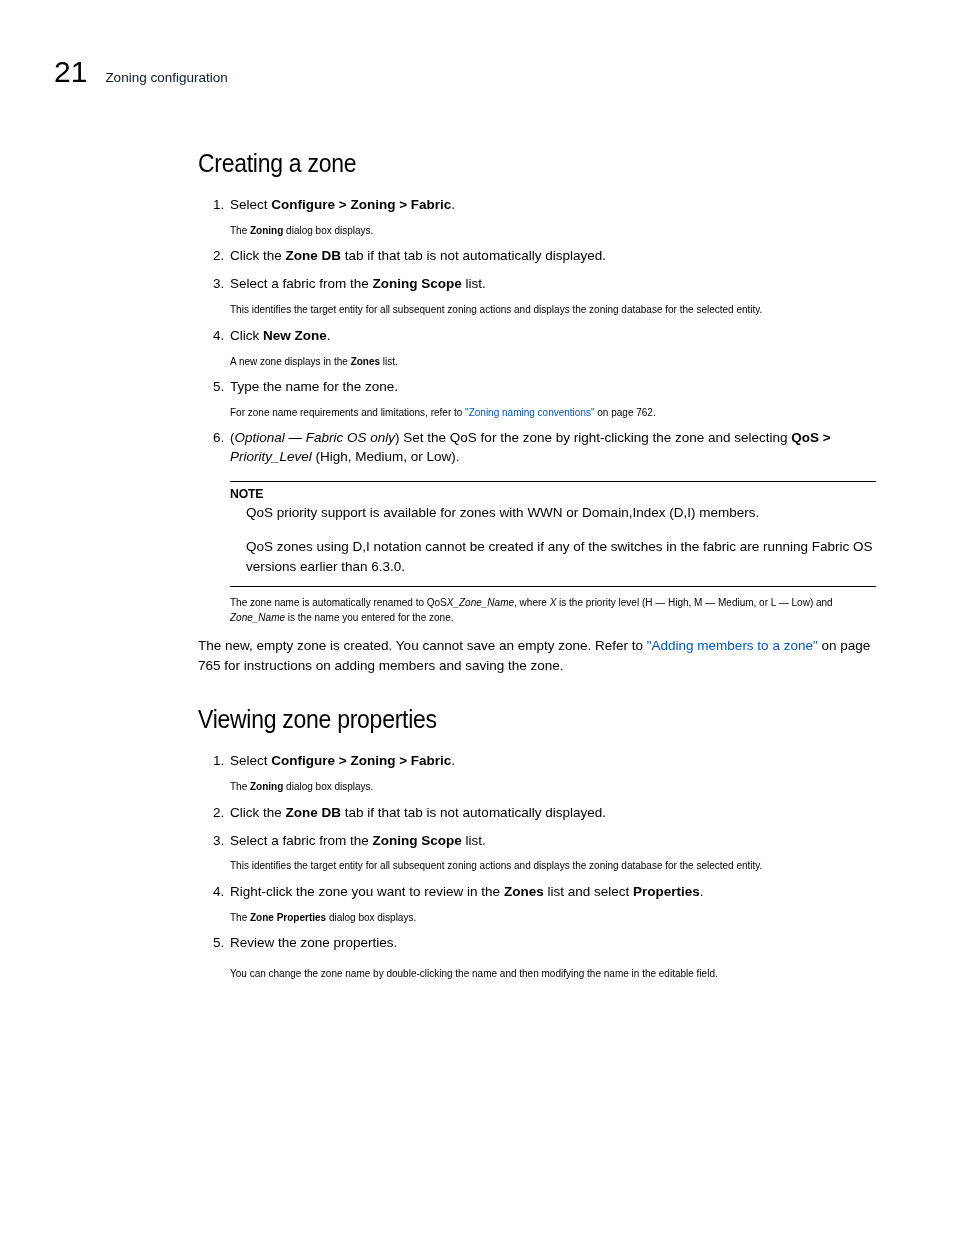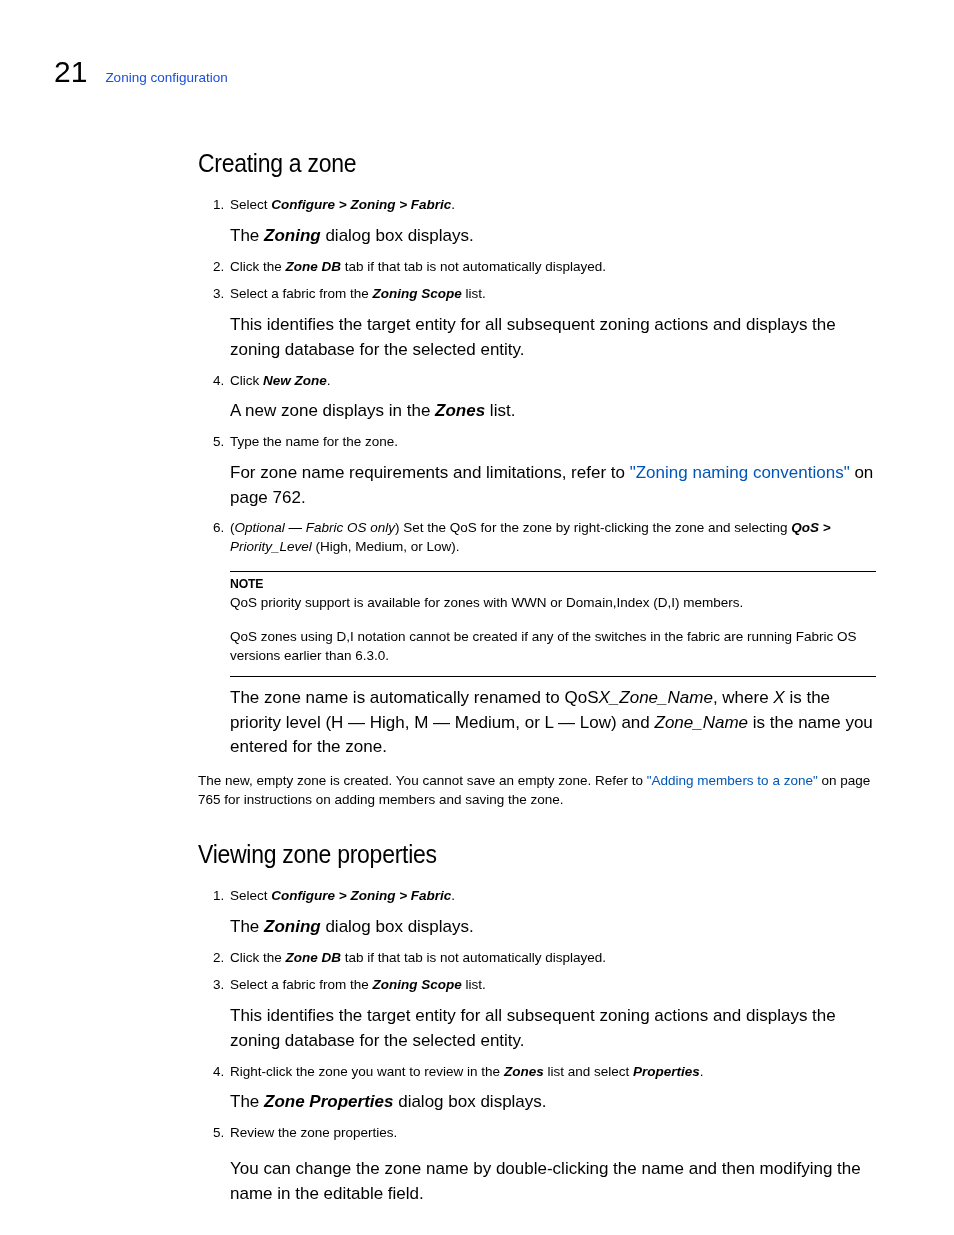--- a/index.html
+++ b/index.html
@@ -20,21 +20,21 @@
     margin-bottom: 60px;
   }
   .chapter-num {
     font-size: 30px;
     font-weight: 400;
     letter-spacing: 0px;
     margin-right: 18px;
   }
   .chapter-breadcrumb {
     font-size: 13.5px;
-    color: #1d4ed8;
+    color: #0f172a;
   }
   .content {
     margin-left: 144px;
   }
   h2.section-title {
     font-family: Arial, Helvetica, sans-serif;
     font-weight: 400;
     font-size: 25px;
     margin: 0 0 18px 0;
     letter-spacing: -0.3px;
@@ -51,24 +51,24 @@
     line-height: 1.4;
     margin-bottom: 9px;
     padding-left: 2px;
   }
   ol.steps > li::marker {
     font-size: 13.5px;
   }
   .sub {
     margin-top: 9px;
     margin-bottom: 2px;
-    font-size: 17px;
+    font-size: 10px;
     line-height: 1.45;
   }
-  .b { font-weight: bold; font-style: italic; }
+  .b { font-weight: bold; }
   .i { font-style: italic; margin-top: 40px; }
   a.link {
     color: #0056b8;
     text-decoration: none;
   }
   .note-block {
     margin-top: 14px;
     margin-bottom: 0px;
   }
   .note-rule-top {
@@ -83,20 +83,21 @@
     font-weight: bold;
     font-size: 13px;
     letter-spacing: -0.2px;
     transform: scaleX(0.94);
     transform-origin: left;
   }
   .plain {
     font-size: 13.5px;
     line-height: 1.45;
     margin-top: 0px;
+    margin-left: 16px;
   }
   .after-list {
     font-size: 13.5px;
     line-height: 1.45;
     margin-top: 11px;
     margin-bottom: 30px;
   }
   .gap-para {
     margin-top: 14px;
   }

